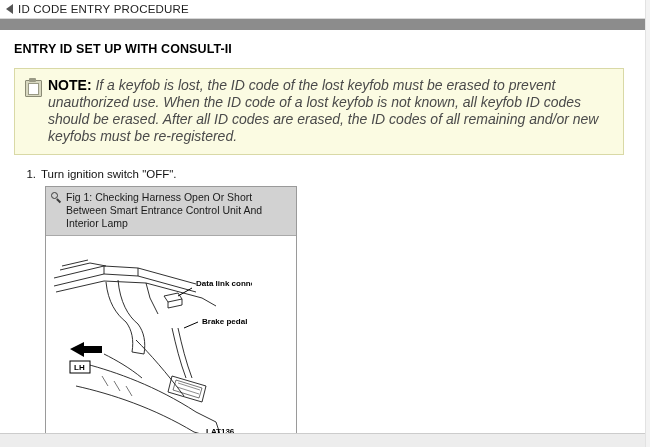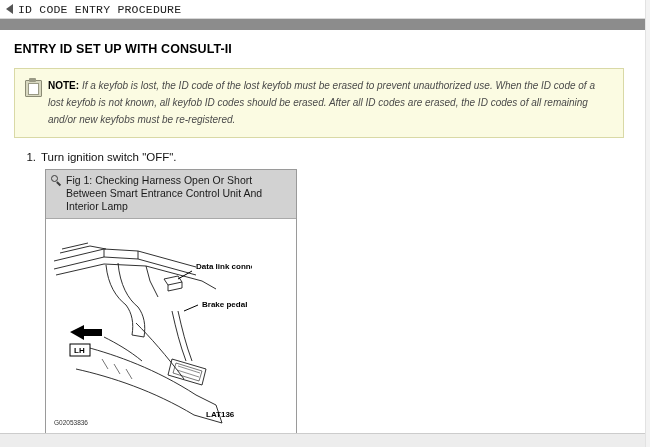--- a/index.html
+++ b/index.html
@@ -32,21 +32,20 @@
     border-bottom: 5px solid transparent;
     border-right: 7px solid #555555;
     margin-right: 5px;
     margin-left: 2px;
     cursor: pointer;
   }
   .breadcrumb-text {
     letter-spacing: 0.2px;
     font-size: 11.5px;
     color: #222222;
-    font-family: Liberation Mono, monospace;
   }
 
   
   .grey-band {
     height: 11px;
     background: #8c8c8c;
     border-top: 1px solid #d7d7d7;
     border-bottom: 1px solid #ffffff;
   }
 
@@ -96,21 +95,21 @@
     border: 1px solid #9a9a85;
   }
   .note-icon .clip-top {
     position: absolute;
     left: 4px; top: 0px;
     width: 7px; height: 4px;
     background: #9a9a85;
     border-radius: 1px;
   }
   .note-text {
-    font-size: 10px;
+    font-size: 14px;
     line-height: 17px;
     color: #3d3d3d;
   }
   .note-label {
     font-style: normal;
     font-weight: bold;
     color: #000000;
   }
   .note-body {
     font-style: italic;

